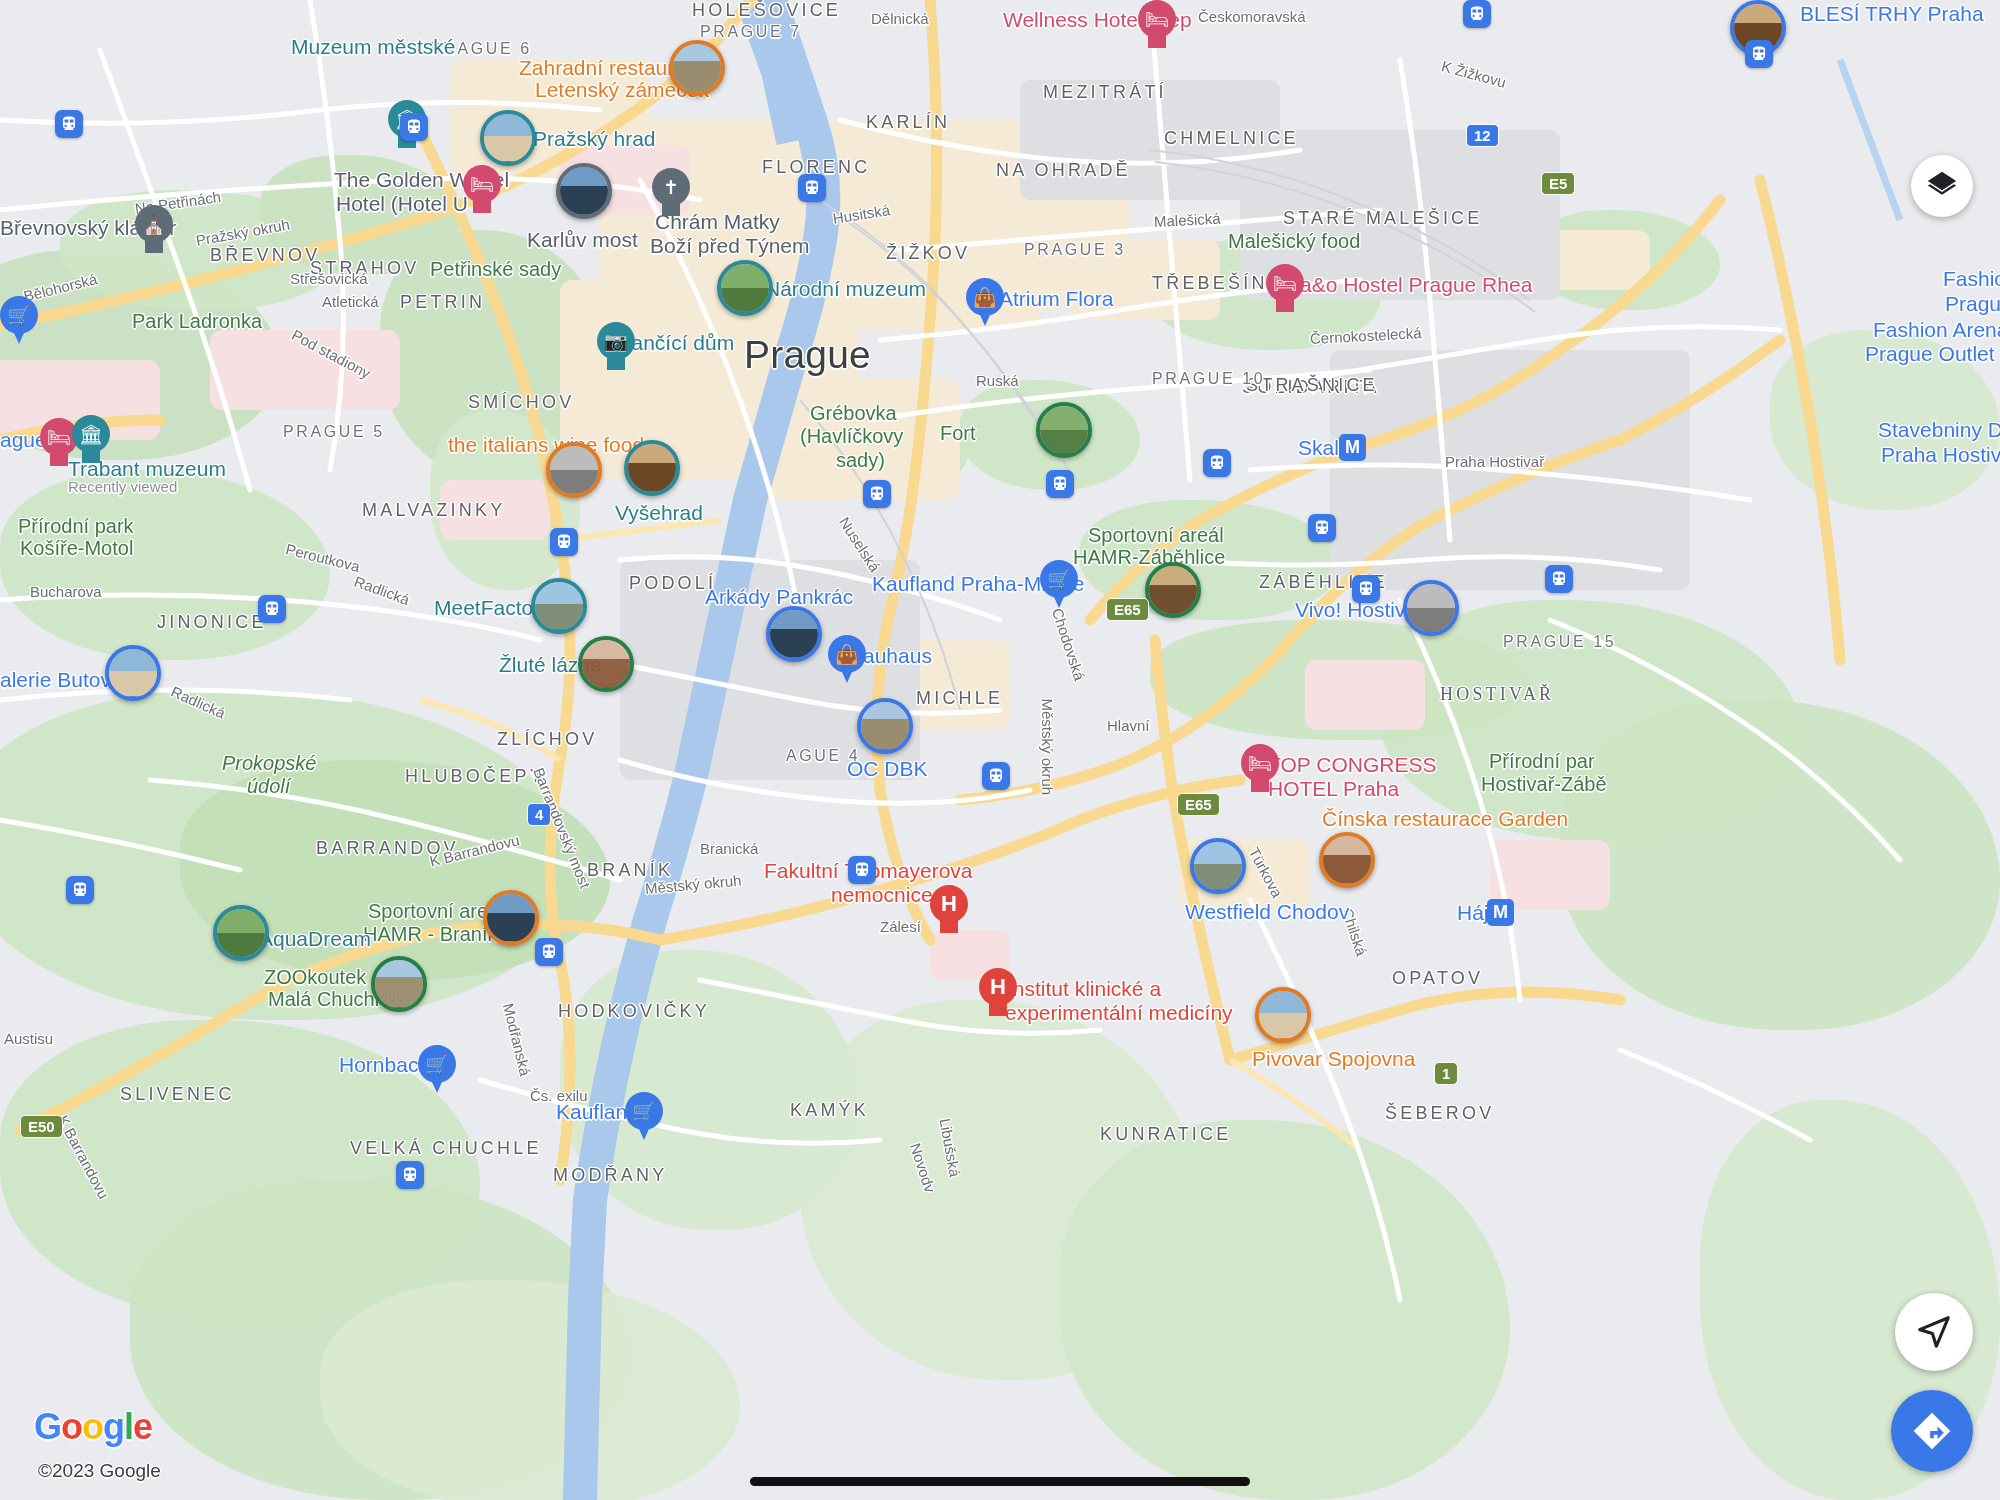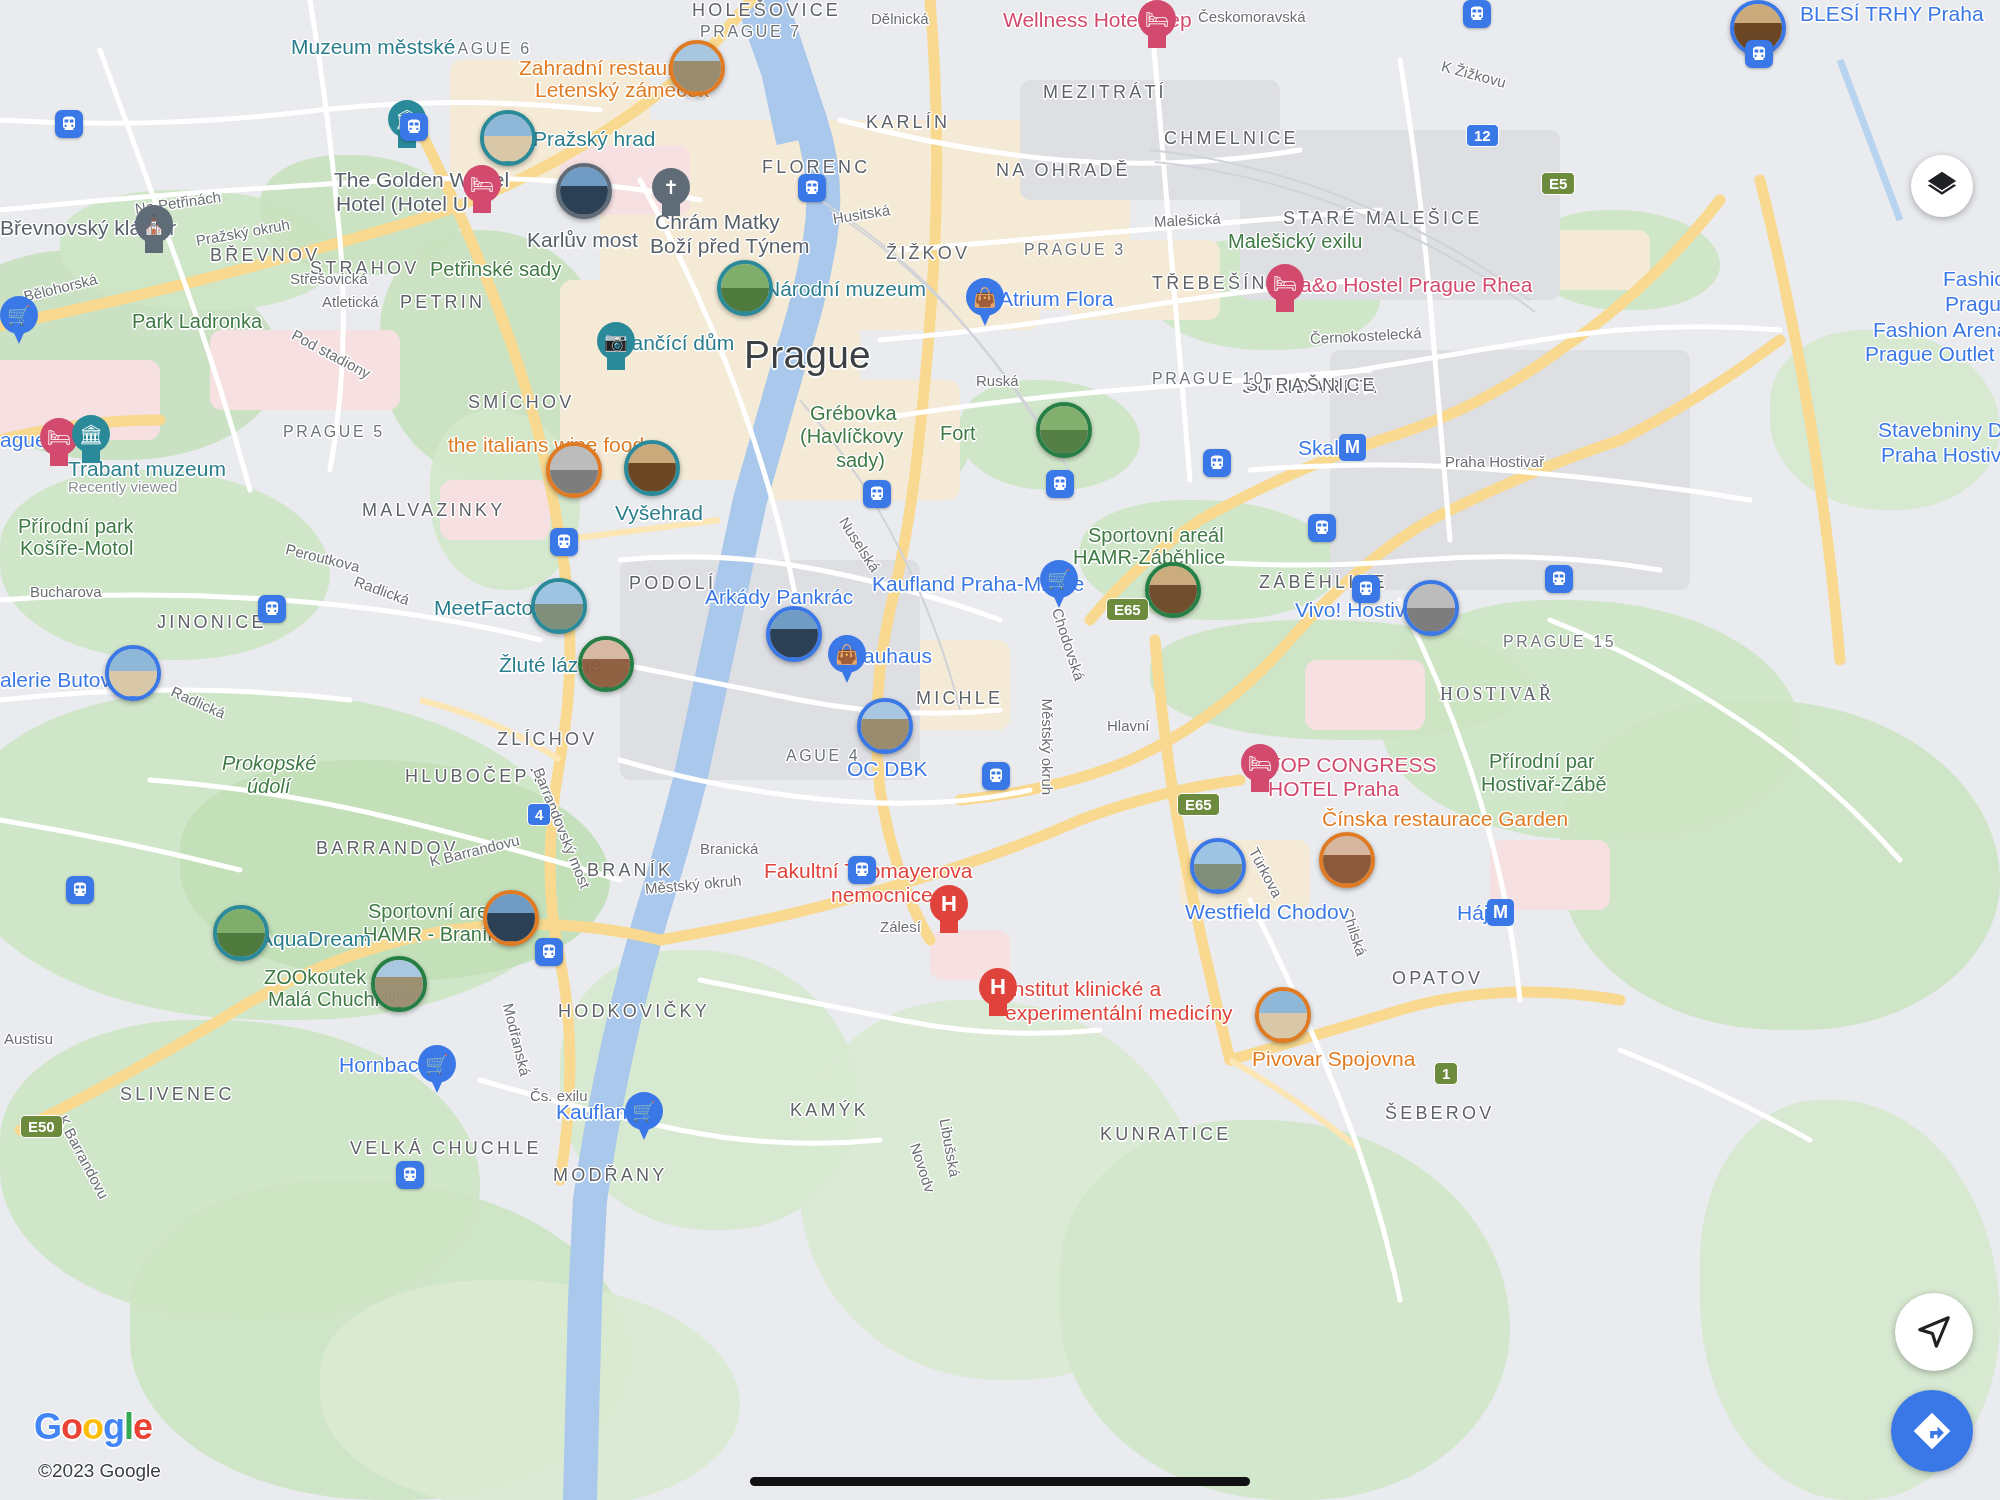--- a/index.html
+++ b/index.html
@@ -312,21 +312,21 @@
         <div class="lbl lbl-park" style="left: 810px; top: 402px;">Grébovka</div>
         <div class="lbl lbl-park" style="left: 800px; top: 425px;">(Havlíčkovy</div>
         <div class="lbl lbl-park" style="left: 836px; top: 449px;">sady)</div>
         <div class="lbl lbl-park" style="left: 940px; top: 422px;">Fort</div>
         <div class="lbl lbl-park" style="left: 1088px; top: 524px;">Sportovní areál</div>
         <div class="lbl lbl-park" style="left: 1073px; top: 546px;">HAMR-Záběhlice</div>
         <div class="lbl lbl-park" style="left: 368px; top: 900px;">Sportovní areál</div>
         <div class="lbl lbl-park" style="left: 363px; top: 923px;">HAMR - Braník</div>
         <div class="lbl lbl-park" style="left: 264px; top: 966px;">ZOOkoutek</div>
         <div class="lbl lbl-park" style="left: 268px; top: 988px;">Malá Chuchle</div>
-        <div class="lbl lbl-park" style="left: 1228px; top: 230px;">Malešický exilu</div>
+        <div class="lbl lbl-park" style="left: 1228px; top: 230px;">Malešický food</div>
         <div class="lbl lbl-park" style="left: 1489px; top: 750px;">Přírodní par</div>
         <div class="lbl lbl-park" style="left: 1481px; top: 773px;">Hostivař-Zábě</div>
       </div>
     <div id="street-labels">
         <div class="lbl lbl-street" style="left: 290px; top: 270px; transform: rotate(0deg); transform-origin: 0px 50%;">Střešovická</div>
         <div class="lbl lbl-street" style="left: 135px; top: 200px; transform: rotate(-8deg); transform-origin: 0px 50%;">Na Petřinách</div>
         <div class="lbl lbl-street" style="left: 24px; top: 288px; transform: rotate(-14deg); transform-origin: 0px 50%;">Bělohorská</div>
         <div class="lbl lbl-street" style="left: 196px; top: 232px; transform: rotate(-10deg); transform-origin: 0px 50%;">Pražský okruh</div>
         <div class="lbl lbl-street" style="left: 322px; top: 293px; transform: rotate(0deg); transform-origin: 0px 50%;">Atletická</div>
         <div class="lbl lbl-street" style="left: 293px; top: 325px; transform: rotate(28deg); transform-origin: 0px 50%;">Pod stadiony</div>

